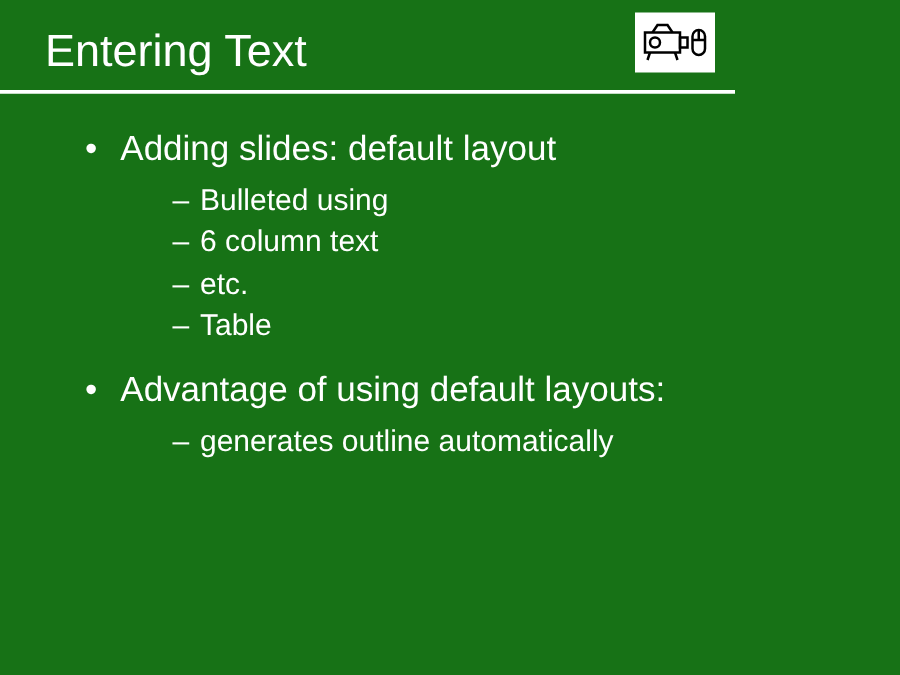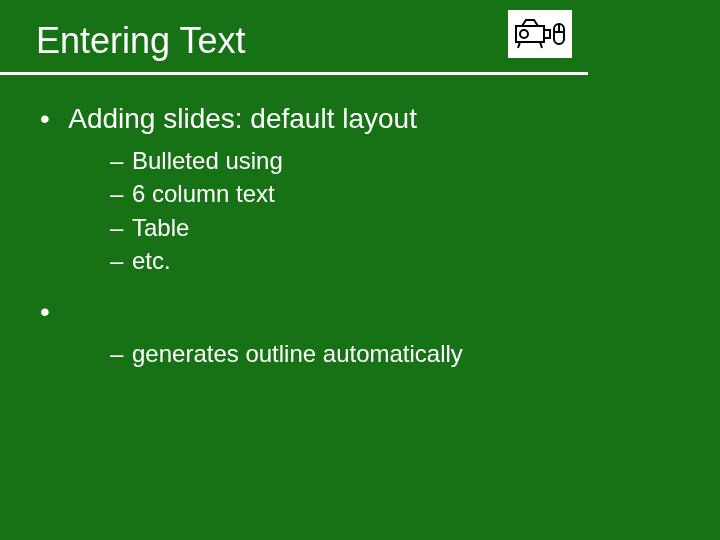--- a/index.html
+++ b/index.html
@@ -28,20 +28,21 @@
     margin: 0;
   }
   .divider {
     border: none;
     border-top: 3px solid #ffffff;
     margin: 0;
     width: 100%;
   }
   .content {
     padding: 24px 40px 0 40px;
+    margin-left: 28px;
   }
   ul.level1 {
     list-style: none;
     margin: 0;
     padding: 0;
   }
   ul.level1 > li {
     font-size: 28px;
     line-height: 1.45;
     padding-left: 22px;
@@ -118,25 +119,26 @@
 
   <hr class="divider">
 
   <div class="content">
     <ul class="level1">
       <li>
         <span>Adding slides: default layout</span>
         <ul class="level2">
           <li><span>Bulleted using</span></li>
           <li><span>6 column text</span></li>
+          <li><span>etc.</span></li>
           <li><span>Table</span></li>
-          <li><span>etc.</span></li>
         </ul>
       </li>
       <li>
+        <span>Advantage of using default layouts:</span>
         <ul class="level2">
           <li><span>generates outline automatically</span></li>
         </ul>
       </li>
     </ul>
   </div>
 
 </div>
 
 </body></html>

